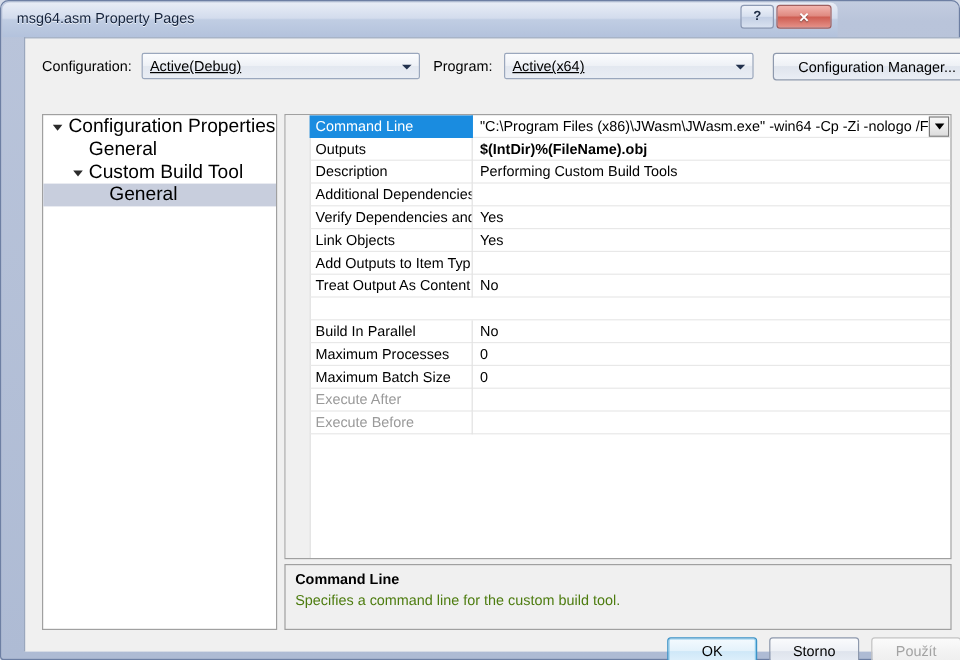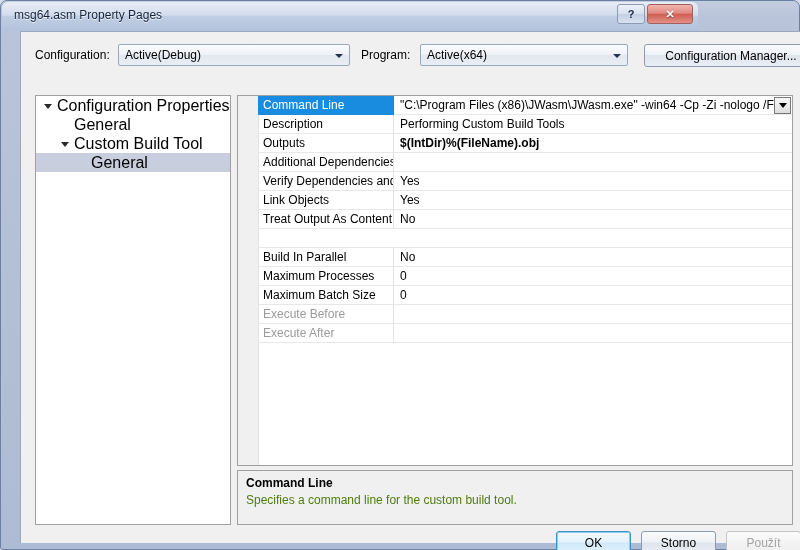--- a/index.html
+++ b/index.html
@@ -94,20 +94,21 @@
     border: 1px solid #9aa7bd;
     border-radius: 2px;
     background: linear-gradient(to bottom, #fbfcfe 0%, #eef1f6 48%, #e3e8f0 52%, #e9edf4 100%);
     font-size: 12px;
     color: #000;
   }
   .combo .cval {
     position: absolute;
     left: 6px; top: 3px;
     white-space: nowrap;
+    text-decoration: underline;
   }
   .combo .arrow {
     position: absolute;
     right: 6px; top: 9px;
     width: 0; height: 0;
     border-left: 4px solid transparent;
     border-right: 4px solid transparent;
     border-top: 4px solid #22314d;
   }
   .btn {
@@ -325,64 +326,68 @@
       <div class="gutter"></div>
       <div class="rows" id="grid-rows">
           <div class="prow sel">
             <div class="pname">Command Line</div>
             <div class="pval">"C:\Program Files (x86)\JWasm\JWasm.exe" -win64 -Cp -Zi -nologo /F</div>
             <div class="dropbtn">
               <i></i>
             </div>
           </div>
           <div class="prow">
+            <div class="pname">Outputs</div>
+            <div class="pval bold">$(IntDir)%(FileName).obj</div>
+          </div>
+          <div class="prow">
             <div class="pname">Description</div>
             <div class="pval">Performing Custom Build Tools</div>
           </div>
           <div class="prow">
-            <div class="pname">Outputs</div>
-            <div class="pval bold">$(IntDir)%(FileName).obj</div>
-          </div>
-          <div class="prow">
             <div class="pname">Additional Dependencies</div>
             <div class="pval"></div>
           </div>
           <div class="prow">
             <div class="pname">Verify Dependencies and</div>
             <div class="pval">Yes</div>
           </div>
           <div class="prow">
             <div class="pname">Link Objects</div>
             <div class="pval">Yes</div>
           </div>
           <div class="prow">
+            <div class="pname">Add Outputs to Item Typ</div>
+            <div class="pval"></div>
+          </div>
+          <div class="prow">
             <div class="pname">Treat Output As Content</div>
             <div class="pval">No</div>
           </div>
           <div class="prow">
             <div class="pval"></div>
           </div>
           <div class="prow">
             <div class="pname">Build In Parallel</div>
             <div class="pval">No</div>
           </div>
           <div class="prow">
             <div class="pname">Maximum Processes</div>
             <div class="pval">0</div>
           </div>
           <div class="prow">
             <div class="pname">Maximum Batch Size</div>
             <div class="pval">0</div>
           </div>
           <div class="prow dim">
+            <div class="pname">Execute After</div>
+            <div class="pval"></div>
+          </div>
+          <div class="prow dim">
             <div class="pname">Execute Before</div>
-            <div class="pval"></div>
-          </div>
-          <div class="prow dim">
-            <div class="pname">Execute After</div>
             <div class="pval"></div>
           </div>
         </div>
     </div>
 
     <div class="descbox">
       <div class="desc-title">Command Line</div>
       <div class="desc-body">Specifies a command line for the custom build tool.</div>
     </div>
 

